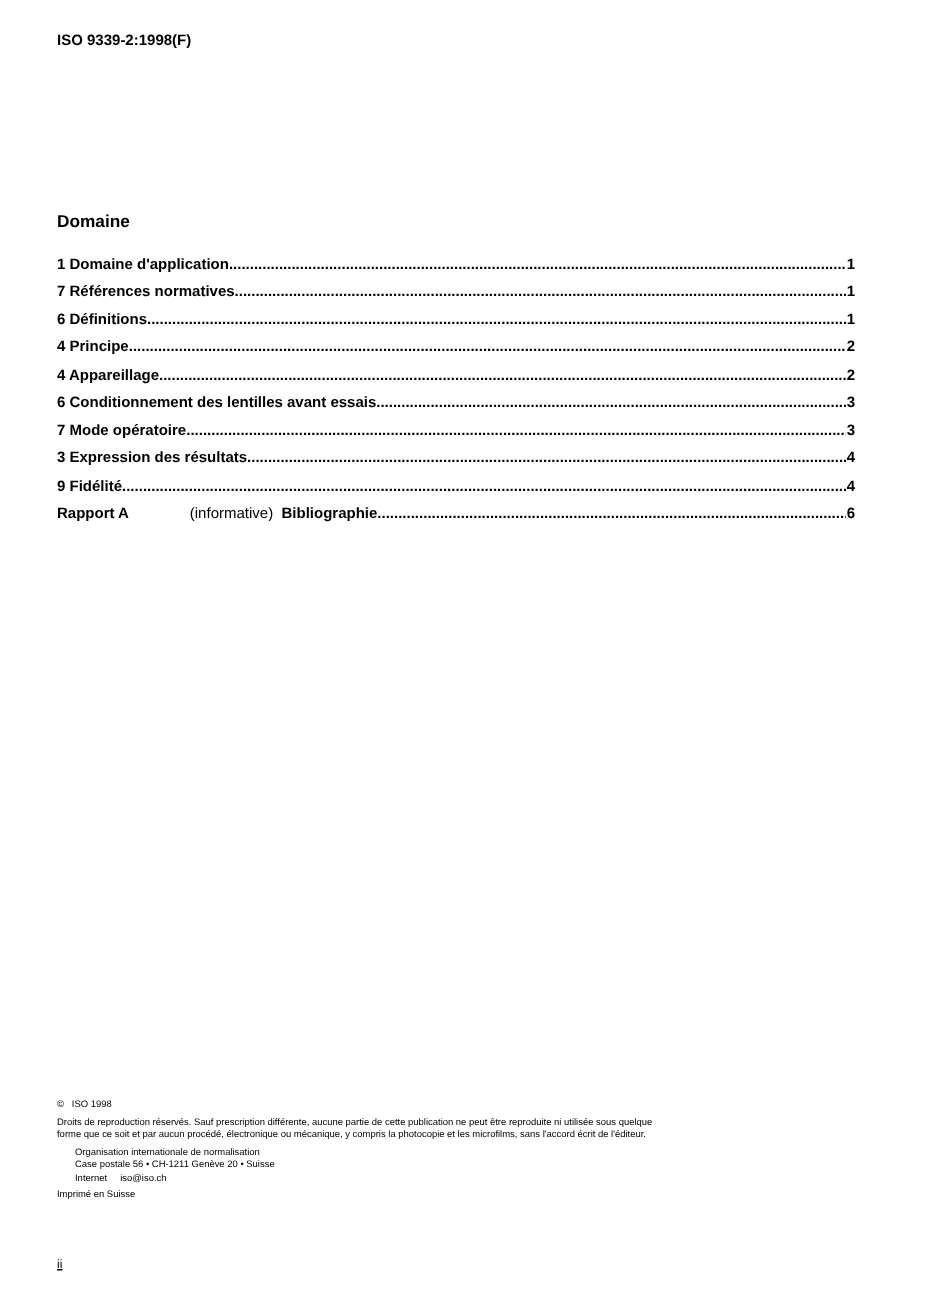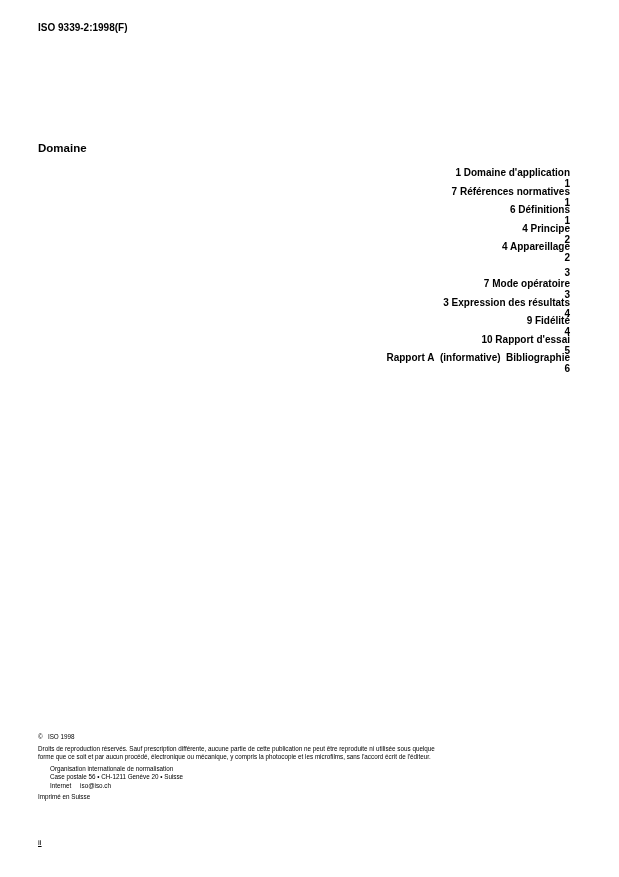--- a/index.html
+++ b/index.html
@@ -1,23 +1,23 @@
 <!DOCTYPE html>
 <html><head>
   <meta charset="utf-8">
   <style>
     html, body { margin: 0; padding: 0; background: #ffffff; }
     body { width: 619px; height: 877px; position: relative; overflow: hidden;
            font-family: "Liberation Sans", sans-serif; color: #000; }
     .header-code { position: absolute; left: 38px; top: 22px; font-size: 10px; font-weight: bold; }
     .toc-title { position: absolute; left: 38px; top: 142px; font-size: 11.5px; font-weight: bold; }
     .toc { position: absolute; left: 38px; top: 167px; width: 532px; }
-    .toc-row { display: flex; align-items: flex-end; height: 18.5px; font-size: 10px; font-weight: bold; flex-direction: column; }
+    .toc-row { display: flex; align-items: center; height: 18.5px; font-size: 10px; font-weight: bold; }
     .toc-row .label { white-space: nowrap; }
-    .toc-row .label .normal { font-weight: bold; }
+    .toc-row .label .normal { font-weight: normal; margin-left: 35px; }
     .toc-row .dots { flex: 1; overflow: hidden; white-space: nowrap; letter-spacing: 0px; }
     .toc-row .dots::after { content: "................................................................................................................................................................................................................................................................................................................................"; font-weight: bold; }
     .toc-row .page { text-align: right; }
     .footer { position: absolute; left: 38px; top: 733px; width: 550px; font-size: 6.3px; line-height: 8.5px; }
     .footer .indent { padding-left: 12px; }
     .footer .gap { margin-top: 3px; }
     .page-num { position: absolute; left: 38px; top: 838px; font-size: 8px; text-decoration: underline; }
   </style>
 </head>
 <body>
@@ -46,42 +46,38 @@
     <span class="label">4 Principe </span>
     <span class="dots"></span>
     <span class="page">2</span>
   </div>
   <div class="toc-row">
     <span class="label">4 Appareillage </span>
     <span class="dots"></span>
     <span class="page">2</span>
   </div>
   <div class="toc-row">
+    <span class="label">6 Conditionnement des lentilles avant essais</span>
     <span class="dots"></span>
     <span class="page">3</span>
   </div>
   <div class="toc-row">
     <span class="label">7 Mode opératoire</span>
     <span class="dots"></span>
     <span class="page">3</span>
   </div>
   <div class="toc-row">
     <span class="label">3 Expression des résultats </span>
     <span class="dots"></span>
     <span class="page">4</span>
   </div>
   <div class="toc-row">
     <span class="label">9 Fidélité</span>
     <span class="dots"></span>
     <span class="page">4</span>
-  </div>
-  <div class="toc-row">
-    <span class="label">10 Rapport d'essai</span>
-    <span class="dots"></span>
-    <span class="page">5</span>
   </div>
   <div class="toc-row">
     <span class="label"><span>Rapport A</span>&nbsp; <span class="normal">(informative)</span>&nbsp; <span>Bibliographie</span></span>
     <span class="dots"></span>
     <span class="page">6</span>
   </div>
 </div>
 
 <div class="footer">
   <div style="white-space:pre;">©   ISO 1998</div>

